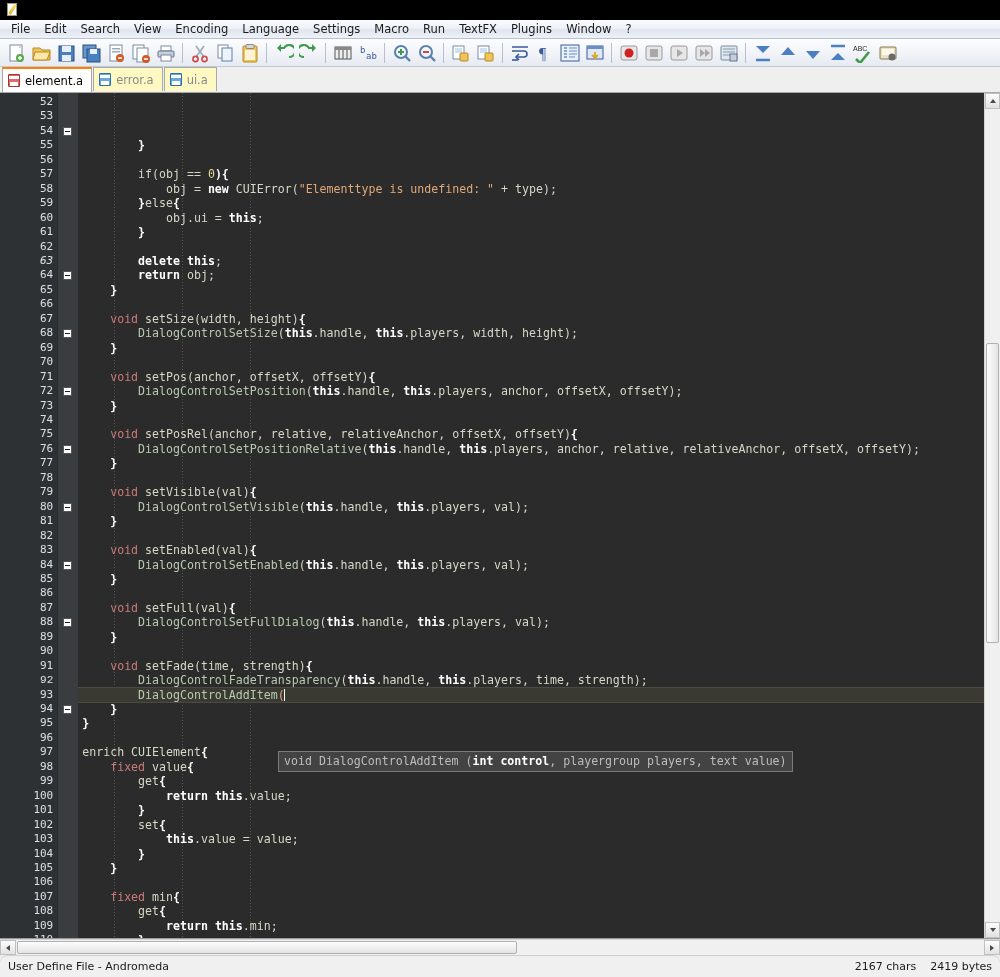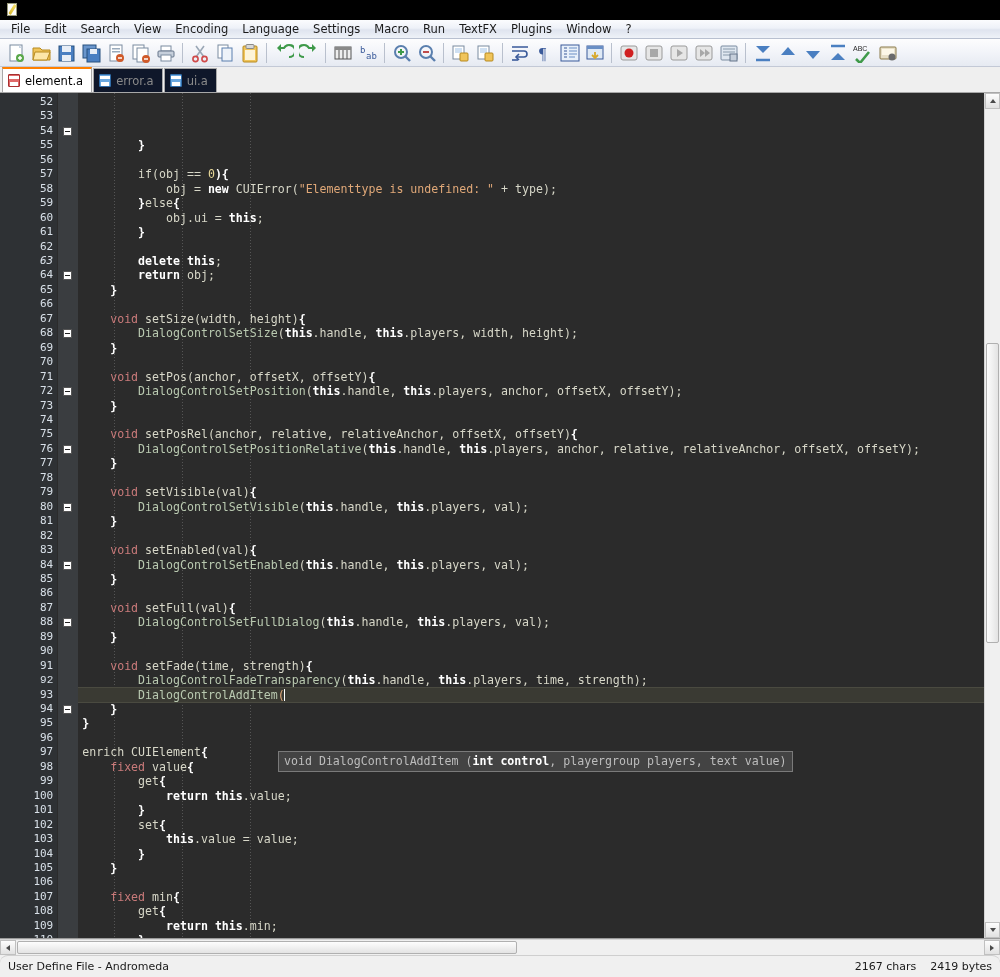--- a/index.html
+++ b/index.html
@@ -93,29 +93,29 @@
     flex: 0 0 1px;
   }
   .tb-btn svg { display:block; }
 
   
   .tabbar {
     height: 26px;
     flex: 0 0 26px;
     background: #efefef;
     border-bottom: 1px solid #a8a8a8;
-    display: flex; align-items: flex-end;
+    display: flex; 
     padding-left: 2px;
   }
   .tab {
     height: 24px;
     display: flex; align-items: center;
     padding: 0 8px 0 5px;
     font-size: 11.5px;
-    background: #0f172a;
+    background: #fef9c3;
     border: 1px solid #a9a9a9;
     border-bottom: none;
     margin-right: 1px;
     color: #8a8a8a;
     position: relative;
     font-family: "DejaVu Sans", sans-serif;
   }
   .tab.active {
     background: #ffffff;
     color: #000000;

